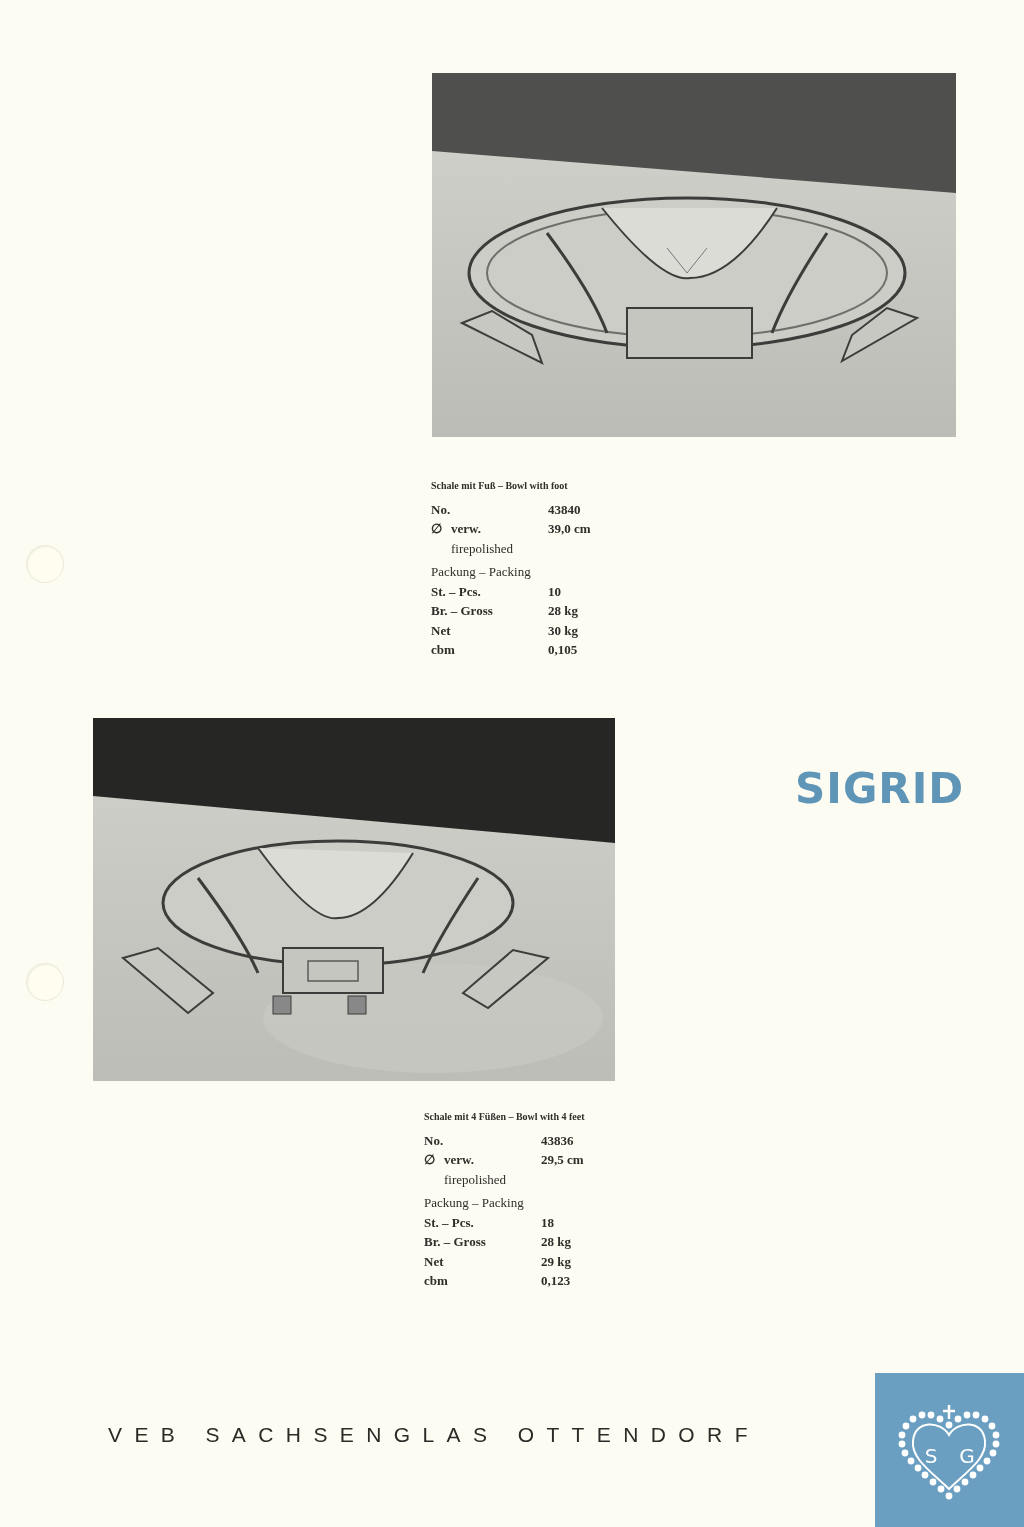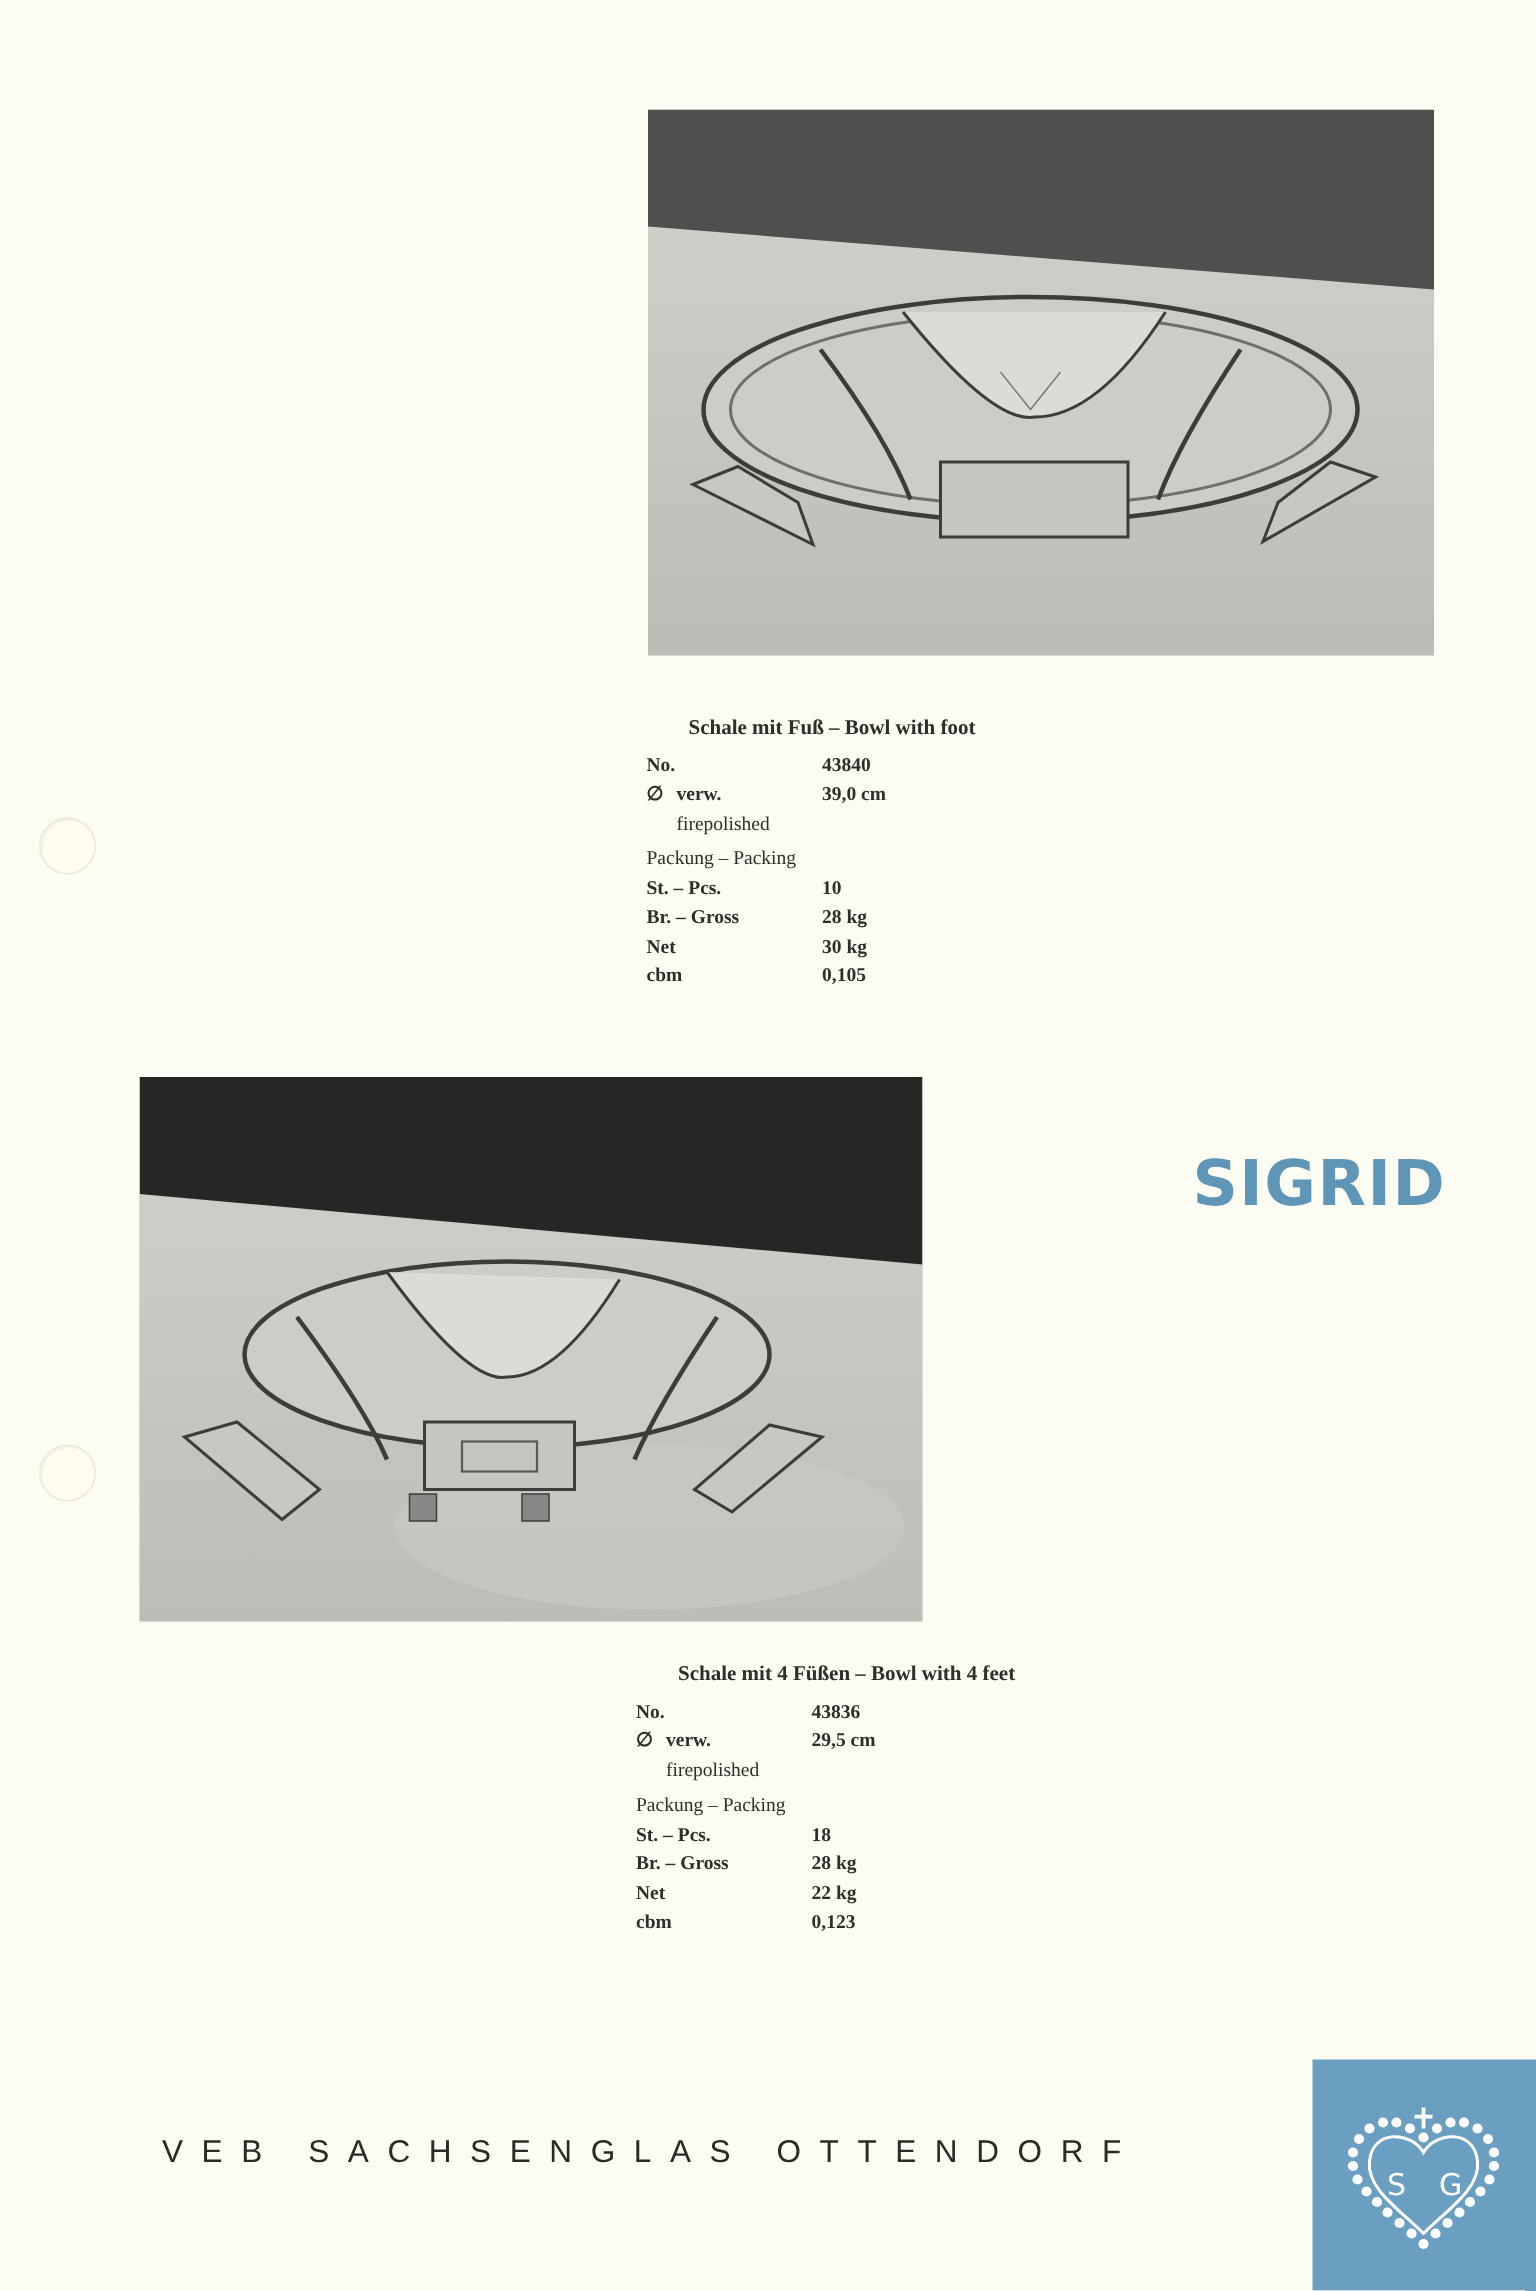--- a/index.html
+++ b/index.html
@@ -24,21 +24,21 @@
       overflow: hidden;
       background: #bdbdb8;
     }
     .photo svg { display: block; width: 100%; height: 100%; }
     .spec {
       position: absolute;
       font-size: 13px;
       line-height: 19.5px;
       color: #2e2e2a;
     }
-    .spec .title { font-size: 14px; margin-bottom: 4px; white-space: nowrap; margin-left: 28px; }
+    .spec .title { font-size: 10px; margin-bottom: 4px; white-space: nowrap; }
     .spec .title b { font-weight: bold; }
     .spec .row { display: flex; white-space: nowrap; font-weight: bold; }
     .spec .row .k { width: 117px; }
     .spec .indent { padding-left: 20px; }
     .spec .gap { height: 4px; }
     .diam { display: inline-block; width: 20px; }
     .series-title {
       position: absolute;
       left: 795px; top: 764px;
       font-family: "DejaVu Sans", "Liberation Sans", sans-serif;
@@ -173,21 +173,21 @@
   <div class="row">
     <span class="k">St. – Pcs.</span>
     <span>18</span>
   </div>
   <div class="row">
     <span class="k">Br. – Gross</span>
     <span>28 kg</span>
   </div>
   <div class="row">
     <span class="k">Net</span>
-    <span>22 kg</span>
+    <span>29 kg</span>
   </div>
   <div class="row">
     <span class="k">cbm</span>
     <span>0,123</span>
   </div>
 </div>
 
 <div class="company">VEB SACHSENGLAS OTTENDORF</div>
 
 <div class="logo-box">

